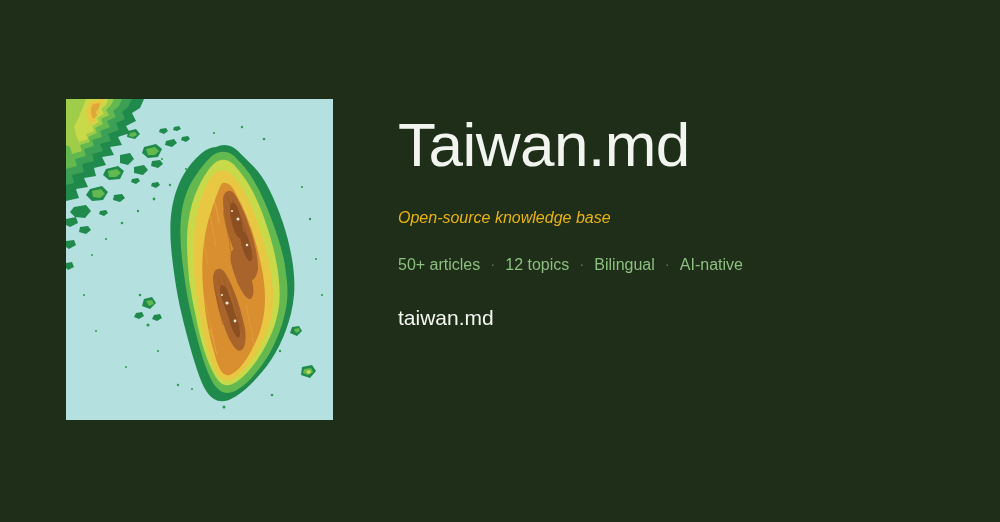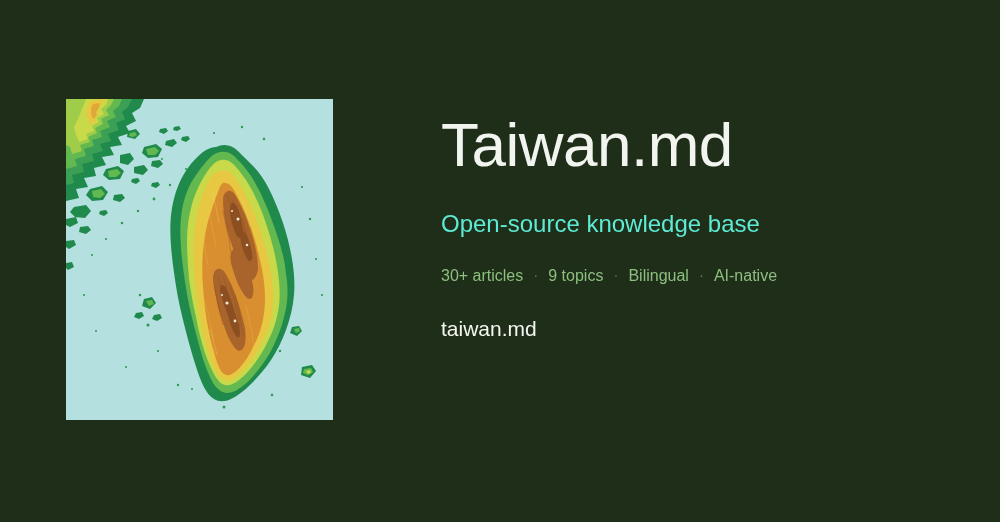--- a/index.html
+++ b/index.html
@@ -33,38 +33,38 @@
   .map-panel svg {
     display: block;
     width: 267px;
     height: 321px;
   }
   .text-panel {
     position: absolute;
     left: 398px;
     top: 112px;
     width: 560px;
-    margin-left: 43px;
   }
   .title {
     color: #f2f5ef;
     font-size: 62px;
     font-weight: 400;
     line-height: 1.06;
     letter-spacing: -0.5px;
     margin: 0;
     white-space: nowrap;
   }
   .subtitle {
-    color: #5eead4;
-    font-size: 24px;
+    color: #eab308;
+    font-size: 16px;
     font-weight: 400;
     line-height: 1.38;
     margin: 29px 0 0 0;
     max-width: 420px;
+    font-style: italic;
   }
   .meta {
     margin: 26px 0 0 0;
     color: #8dbf80;
     font-size: 16px;
     font-weight: 400;
     line-height: 1.2;
     display: flex;
     align-items: center;
     flex-wrap: nowrap;
@@ -378,23 +378,23 @@
   </div>
 
   <div class="text-panel">
     <h1 class="title">Taiwan.md</h1>
 
     <p class="subtitle">
       <span>Open-source knowledge base</span><br>
     </p>
 
     <div class="meta">
-      <span class="meta-item">30+ articles</span>
+      <span class="meta-item">50+ articles</span>
       <span class="meta-sep">·</span>
-      <span class="meta-item">9 topics</span>
+      <span class="meta-item">12 topics</span>
       <span class="meta-sep">·</span>
       <span class="meta-item">Bilingual</span>
       <span class="meta-sep">·</span>
       <span class="meta-item">AI-native</span>
     </div>
 
     <div class="url">taiwan.md</div>
   </div>
 
 </div>

